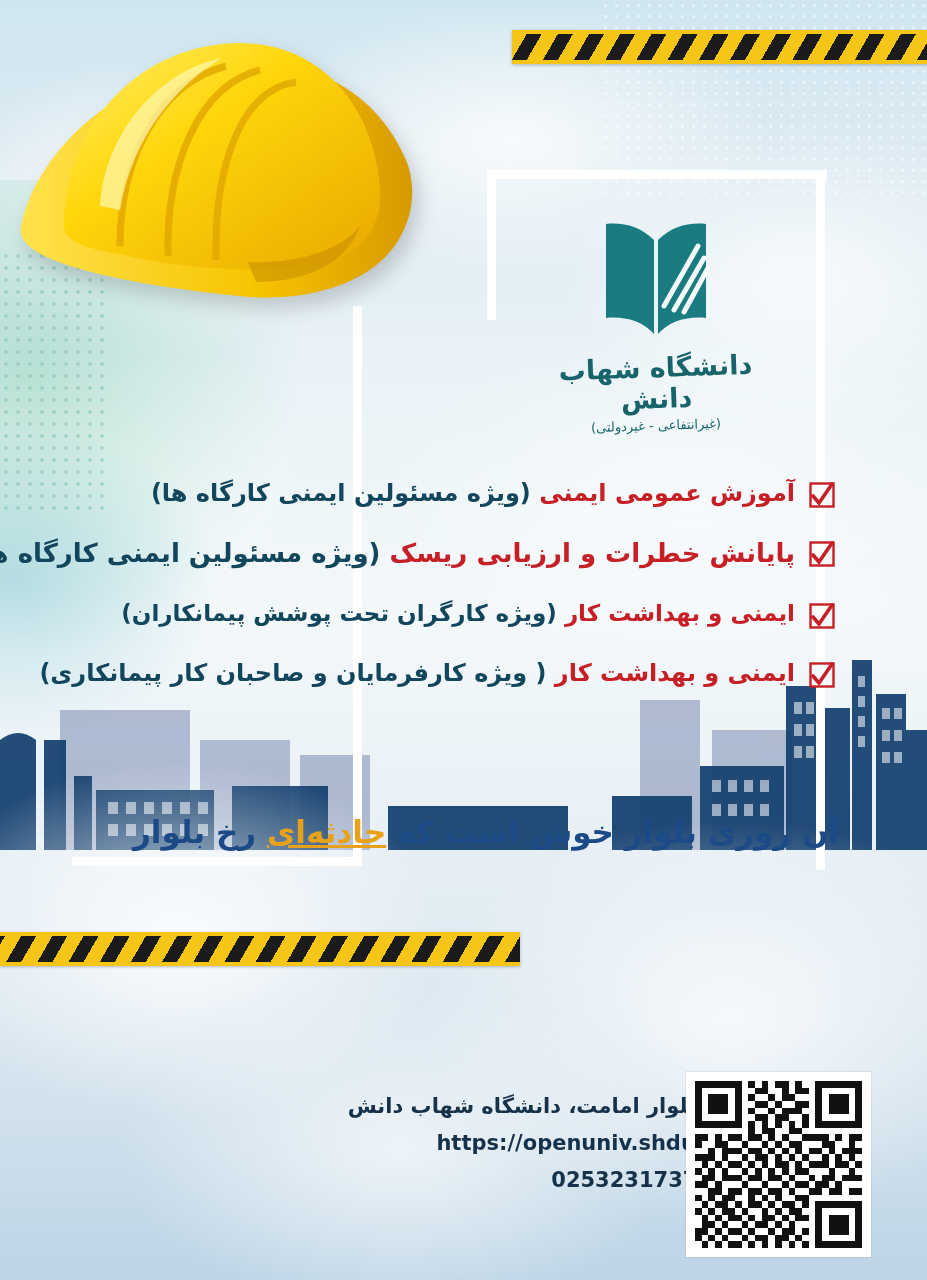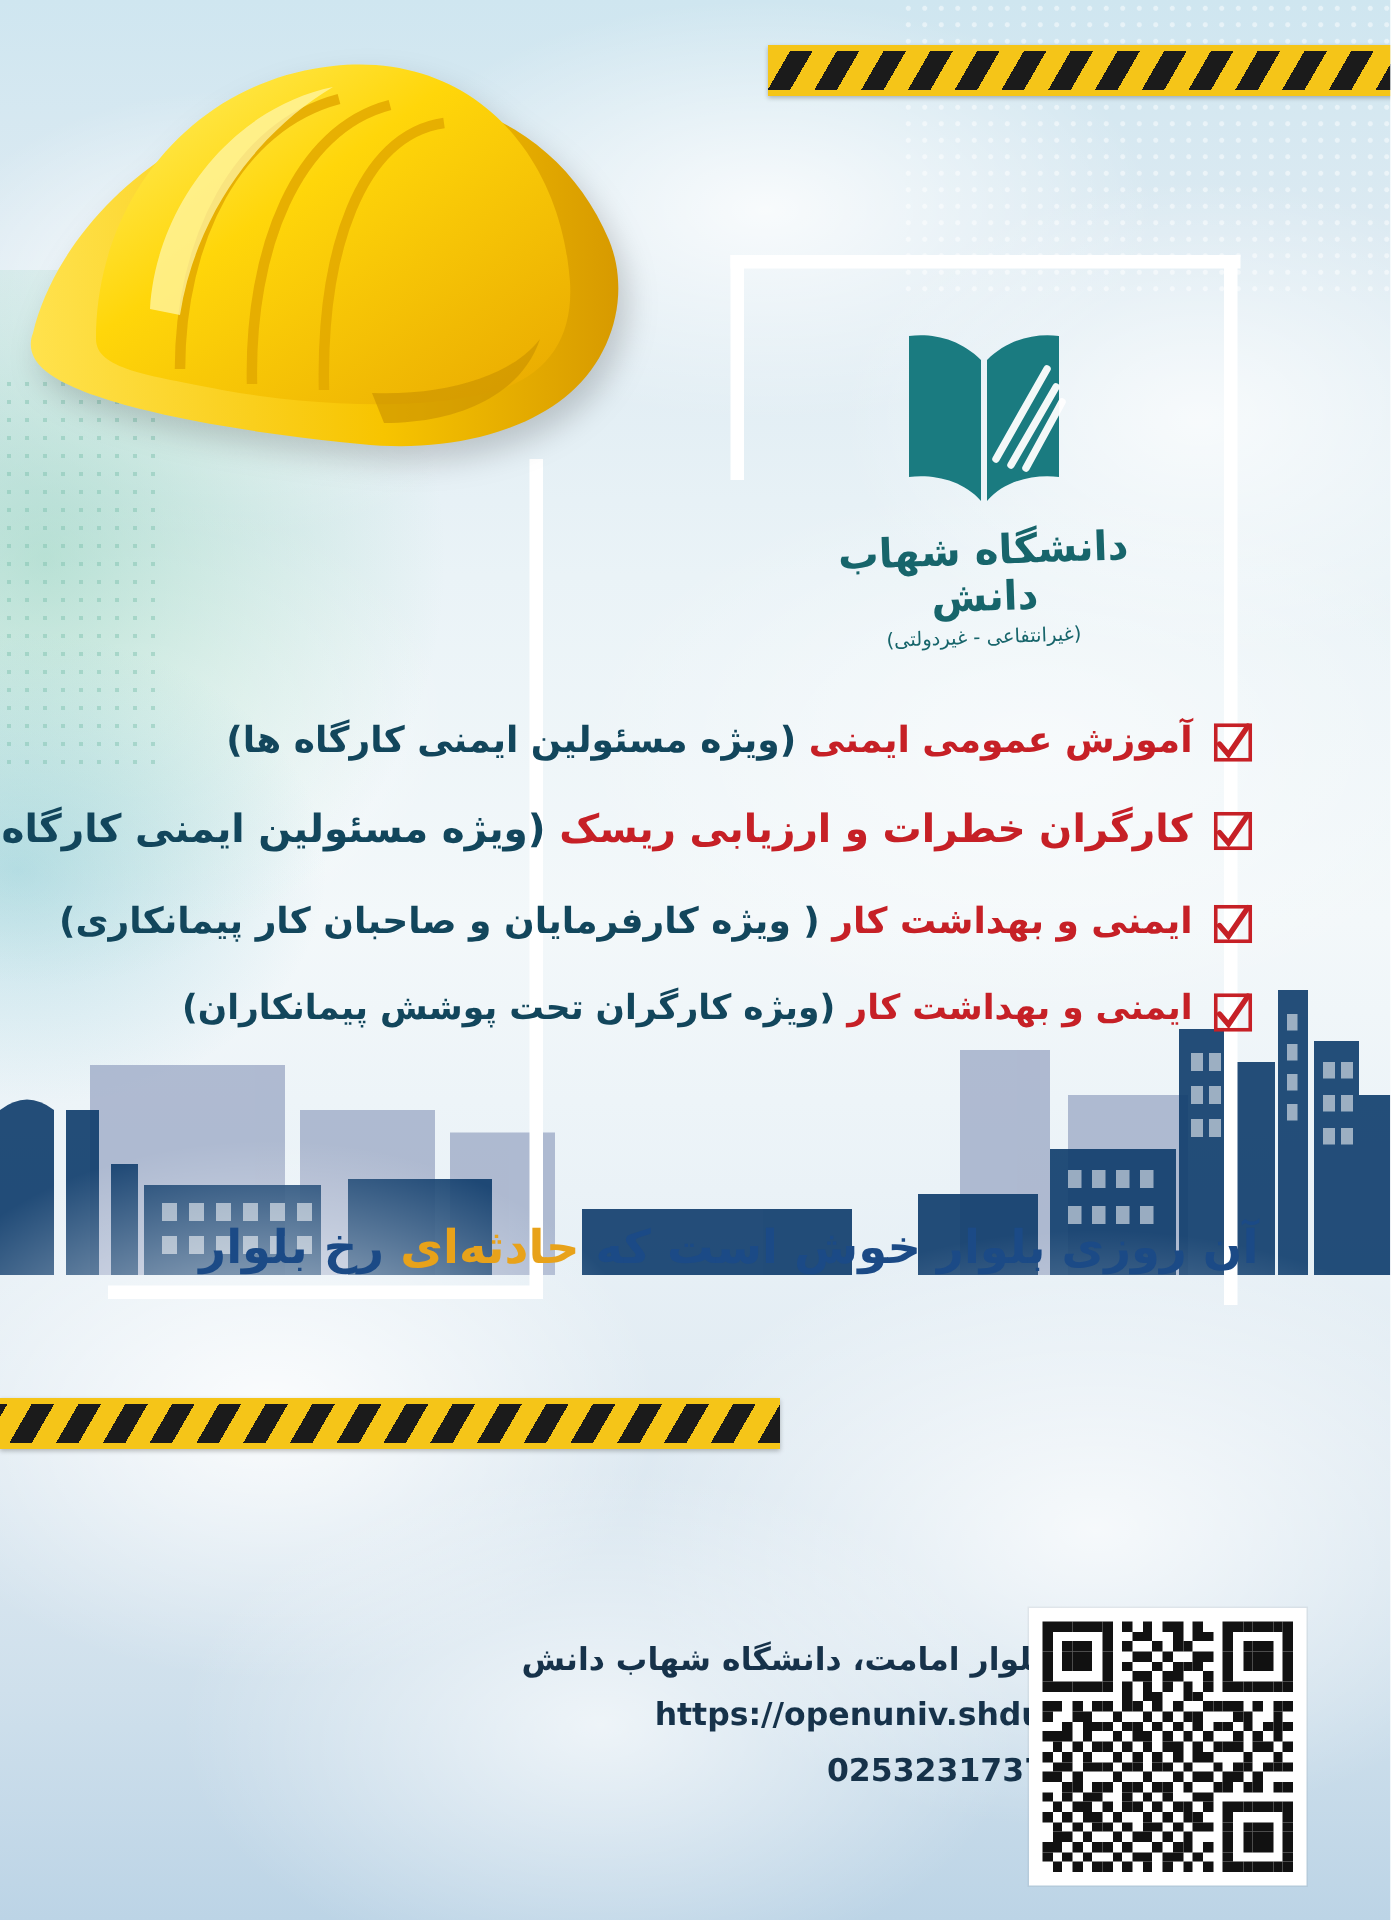--- a/index.html
+++ b/index.html
@@ -208,21 +208,21 @@
     top: 812px;
     width: 740px;
     text-align: right;
     direction: rtl;
     font-size: 31px;
     font-weight: bold;
     line-height: 1.3;
     color: #1b4a86;
     white-space: nowrap;
   }
-  .slogan .accent { color: #e8a21a; }
+  .slogan .accent { color: #e8a21a; text-decoration: underline; }
 
   
   .contact {
     position: absolute;
     right: 96px;
     top: 1094px;
     direction: rtl;
     color: #16324a;
   }
   .contact-row {
@@ -423,48 +423,48 @@
     </div>
 
     <div class="course-row r2">
       <span class="check">
         <svg viewBox="0 0 26 26" aria-hidden="true">
           <rect x="1.5" y="1.5" width="23" height="23" fill="none" stroke="#c62026" stroke-width="2.4"></rect>
           <path d="M4 14 L10 21 L23 2" fill="none" stroke="#c62026" stroke-width="3.6" stroke-linecap="round"></path>
         </svg>
       </span>
       <span class="course-text">
-        <span class="hi">کارگران خطرات و ارزیابی ریسک</span>
+        <span class="hi">پایانش خطرات و ارزیابی ریسک</span>
         <span class="dk">(ویژه مسئولین ایمنی کارگاه ها)</span>
+      </span>
+    </div>
+
+    <div class="course-row r4">
+      <span class="check">
+        <svg viewBox="0 0 26 26" aria-hidden="true">
+          <rect x="1.5" y="1.5" width="23" height="23" fill="none" stroke="#c62026" stroke-width="2.4"></rect>
+          <path d="M4 14 L10 21 L23 2" fill="none" stroke="#c62026" stroke-width="3.6" stroke-linecap="round"></path>
+        </svg>
+      </span>
+      <span class="course-text">
+        <span class="hi">ایمنی و بهداشت کار</span>
+        <span class="dk">(ویژه کارگران تحت پوشش پیمانکاران)</span>
       </span>
     </div>
 
     <div class="course-row r3">
       <span class="check">
         <svg viewBox="0 0 26 26" aria-hidden="true">
           <rect x="1.5" y="1.5" width="23" height="23" fill="none" stroke="#c62026" stroke-width="2.4"></rect>
           <path d="M4 14 L10 21 L23 2" fill="none" stroke="#c62026" stroke-width="3.6" stroke-linecap="round"></path>
         </svg>
       </span>
       <span class="course-text">
         <span class="hi">ایمنی و بهداشت کار</span>
         <span class="dk">( ویژه کارفرمایان و صاحبان کار پیمانکاری)</span>
-      </span>
-    </div>
-
-    <div class="course-row r4">
-      <span class="check">
-        <svg viewBox="0 0 26 26" aria-hidden="true">
-          <rect x="1.5" y="1.5" width="23" height="23" fill="none" stroke="#c62026" stroke-width="2.4"></rect>
-          <path d="M4 14 L10 21 L23 2" fill="none" stroke="#c62026" stroke-width="3.6" stroke-linecap="round"></path>
-        </svg>
-      </span>
-      <span class="course-text">
-        <span class="hi">ایمنی و بهداشت کار</span>
-        <span class="dk">(ویژه کارگران تحت پوشش پیمانکاران)</span>
       </span>
     </div>
   </div>
 
   <div class="slogan">
     <span>آن روزی بلوار خوش است که</span>
     <span class="accent">حادثه‌ای</span>
     <span>رخ بلوار</span>
   </div>
 

